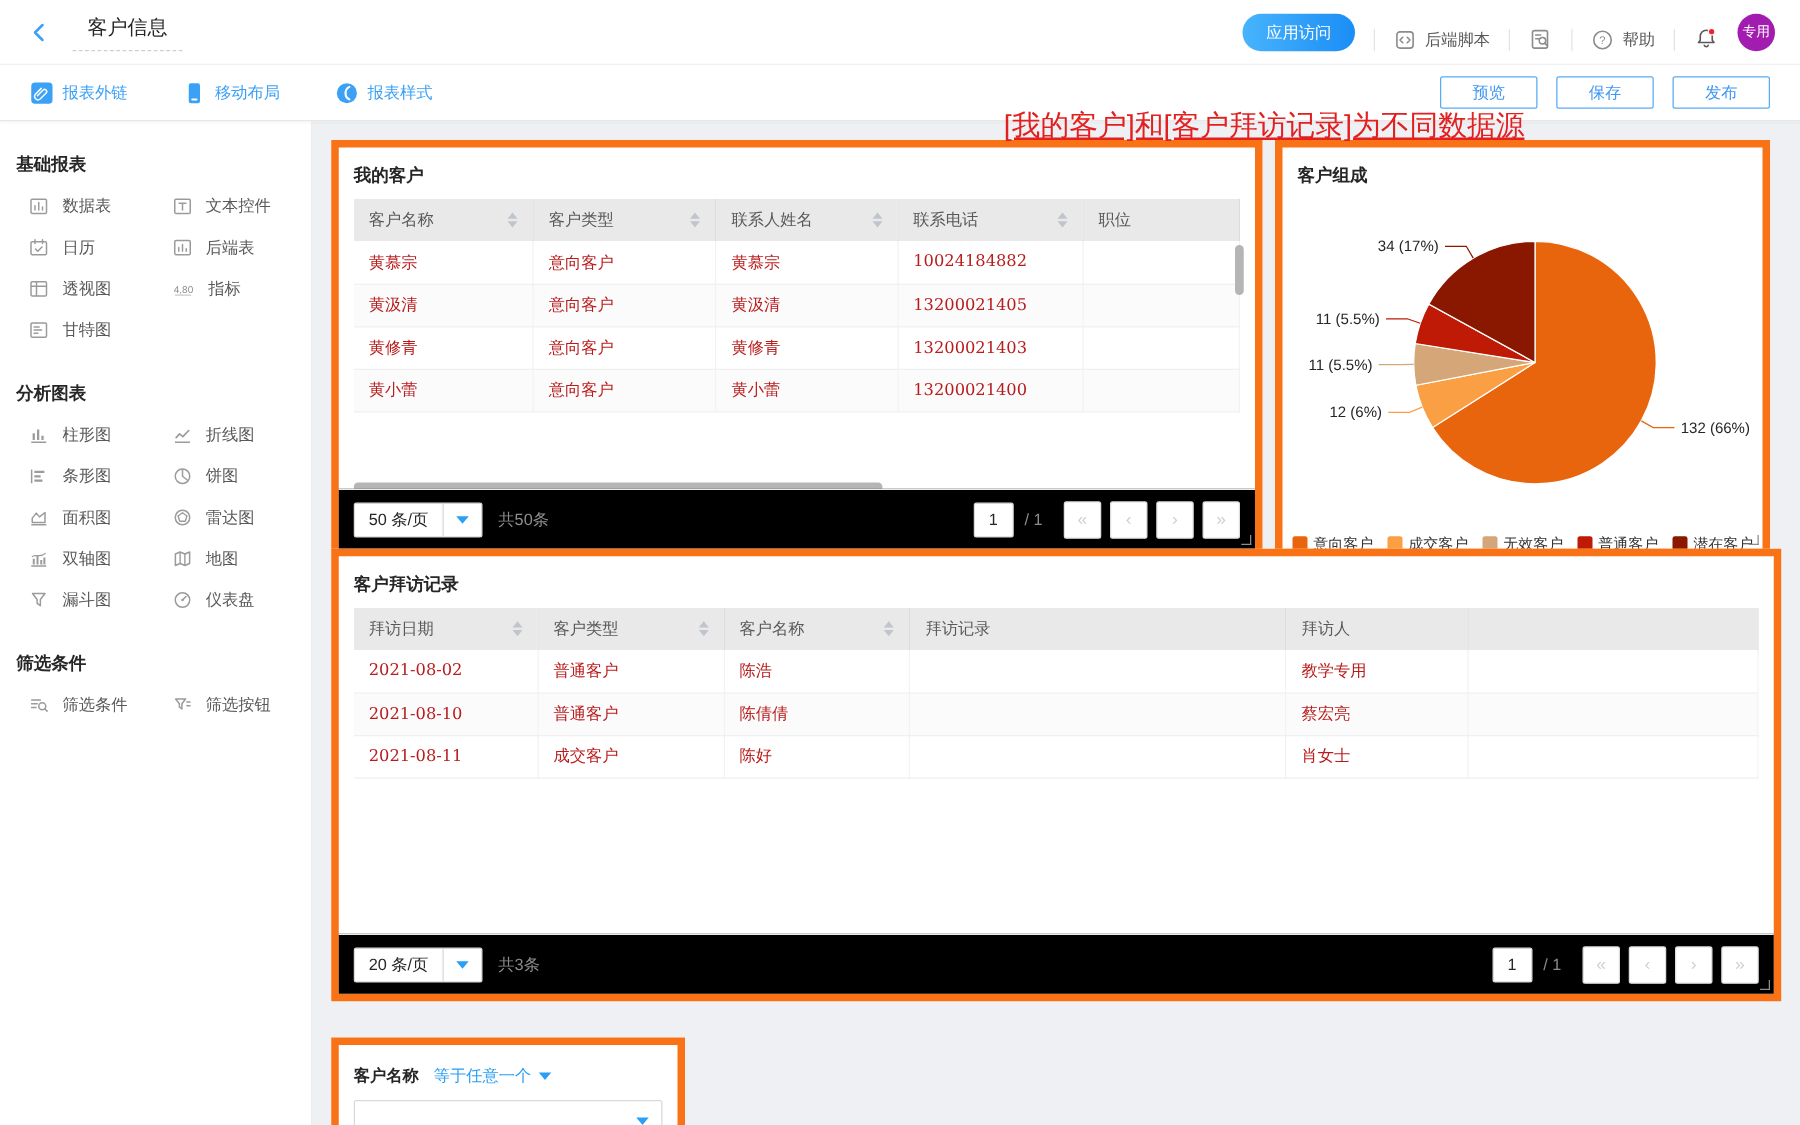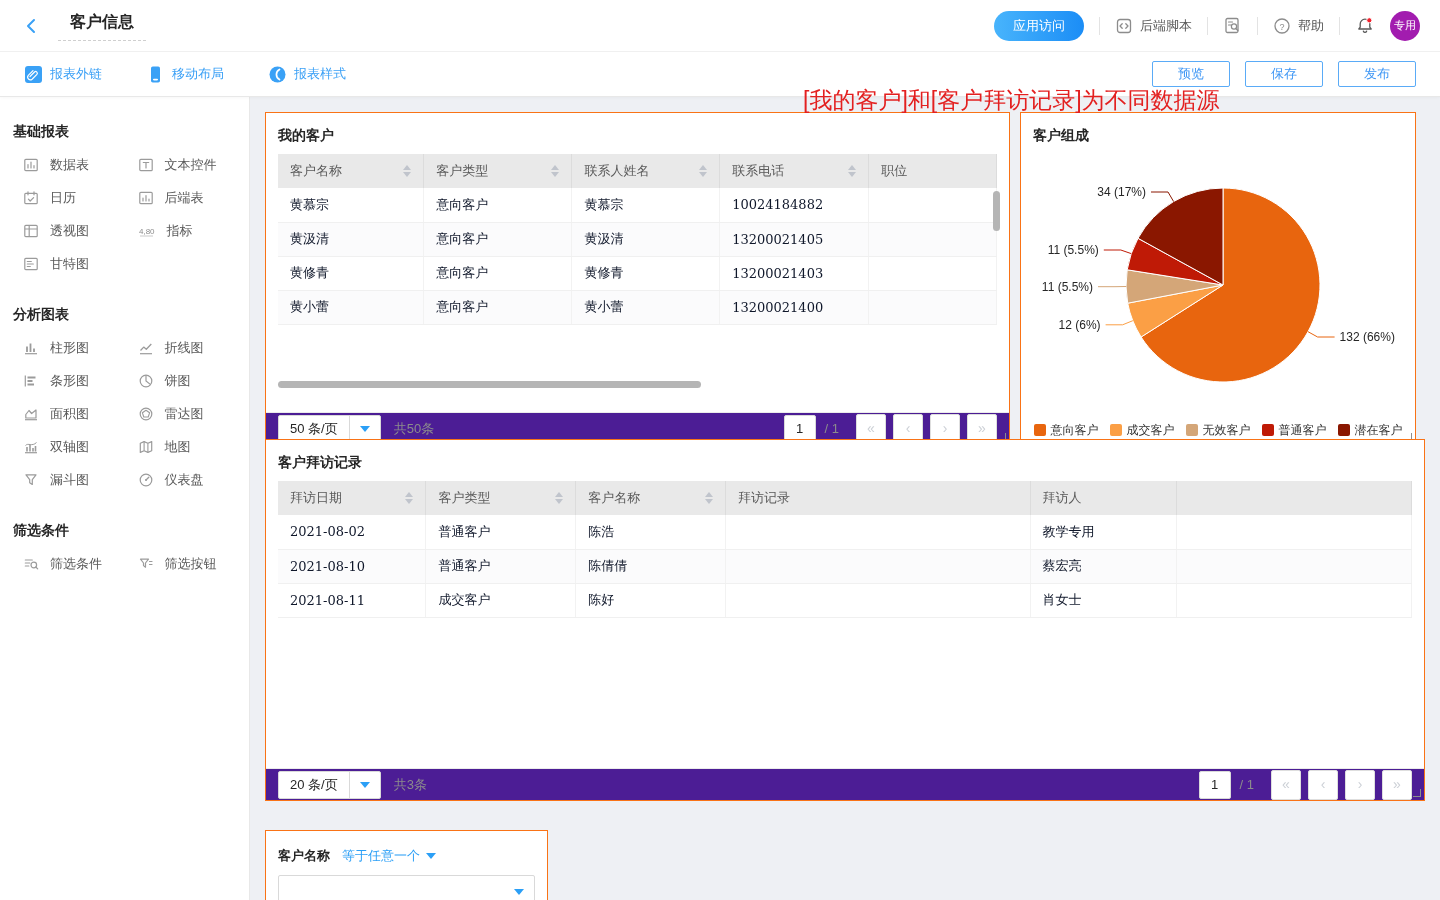--- a/index.html
+++ b/index.html
@@ -2,22 +2,22 @@
 <html><head>
 <meta charset="utf-8">
 <style>
   *{box-sizing:border-box;margin:0;padding:0}
   html,body{width:1440px;height:900px;overflow:hidden}
   body{font-family:"Liberation Sans","DejaVu Sans",sans-serif;font-size:13px;color:#262626;background:#eef0f4}
 
   
   .hdr{height:52px;background:#fff;display:flex;align-items:center;padding:0 20px;position:relative;z-index:20;border-bottom:1px solid #f0f0f0}
   .back{display:flex;align-items:center;justify-content:center;width:24px;height:24px;cursor:pointer}
-  .hdr-title{font-size:16px;font-weight:bold;margin-left:14px;padding:2px 12px 7px;border-bottom:1px dashed #cfcfcf}
-  .hdr-right{margin-left:auto;display:flex;align-items:center;gap:15px}
+  .hdr-title{font-size:16px;font-weight:normal;margin-left:14px;padding:2px 12px 7px;border-bottom:1px dashed #cfcfcf}
+  .hdr-right{margin-left:auto;display:flex;align-items:flex-end;gap:15px}
   .pill{height:30px;padding:0 19px;border:none;border-radius:16px;color:#fff;font-size:13px;cursor:pointer;
         background:linear-gradient(90deg,#48b4fc,#1b8df6)}
   .vdiv{width:1px;height:18px;background:#e3e3e3}
   .hact{display:flex;align-items:center;gap:7px;color:#595959;cursor:pointer;background:none;border:none;font-size:13px}
   .bell-wrap{position:relative;display:flex;cursor:pointer}
   .avatar{width:30px;height:30px;border-radius:50%;background:#a21caf;color:#fff;font-size:11px;display:flex;align-items:center;justify-content:center;cursor:pointer}
 
   
   .toolbar{height:45px;background:#fff;border-bottom:1px solid #e8e8e8;display:flex;align-items:center;padding:0 24px;position:relative;z-index:10;box-shadow:0 1px 3px rgba(0,0,0,.03)}
   .tb-item{display:flex;align-items:center;gap:7px;color:#3aa0f6;margin-right:44px;cursor:pointer;background:none;border:none;font-size:13px}
@@ -30,41 +30,41 @@
   .sec-title{font-size:14px;font-weight:bold;margin:14px 0 7px 3px}
   .sec-grid{display:grid;grid-template-columns:1fr 1fr}
   .s-item{display:flex;align-items:center;gap:11px;height:33px;color:#595959;cursor:pointer;padding-left:13px;background:none;border:none;font-size:13px}
   .s-item svg{flex:none}
   .canvas{position:relative;flex:1;background:#eef0f4;overflow:hidden}
 
   
   .annotation{position:absolute;left:803px;top:85px;font-size:23px;white-space:nowrap;z-index:40}
 
   
-  .panel{position:absolute;background:#fff;border:1px solid #f97316}
+  .panel{position:absolute;background:#fff;border:6px solid #f97316}
   .p-title{font-size:14px;font-weight:bold;padding:14px 12px 9px}
   .rsz{position:absolute;right:3px;bottom:3px;width:8px;height:8px;border-right:1px solid #8c8c8c;border-bottom:1px solid #8c8c8c;cursor:se-resize}
 
   
   .tbl-wrap{margin:0 12px;overflow:hidden;position:relative}
   table.grid{border-collapse:collapse;table-layout:fixed}
   table.grid th{height:34px;background:#e9e9e9;color:#595959;font-weight:normal;text-align:left;padding:0 12px;border-right:1px solid #dcdcdc;font-size:13px;position:relative}
   table.grid th .th-inner{display:flex;align-items:center;justify-content:space-between}
-  table.grid td{height:34px;padding:0 12px;border-bottom:1px solid #f0f0f0;border-right:1px solid #f2f2f2;color:#0f172a;overflow:hidden;white-space:nowrap}
+  table.grid td{height:34px;padding:0 12px;border-bottom:1px solid #f0f0f0;border-right:1px solid #f2f2f2;color:#b91c1c;overflow:hidden;white-space:nowrap}
   table.grid tbody tr:nth-child(even) td{background:#fbfbfc}
   td.num{font-family:"DejaVu Serif","Liberation Serif",serif;font-size:13px}
   .sort{display:inline-flex;flex-direction:column;gap:2px;margin-left:8px}
   .sort i{display:block;width:0;height:0;border-left:4px solid transparent;border-right:4px solid transparent}
   .sort i.up{border-bottom:5px solid #c0c4cc}
   .sort i.dn{border-top:5px solid #c0c4cc}
   .vthumb{position:absolute;right:9px;top:78px;width:7px;height:40px;background:#b5b5b5;border-radius:4px;cursor:pointer}
   .hthumb{position:absolute;left:12px;top:268px;width:423px;height:7px;background:#b5b5b5;border-radius:4px;cursor:pointer}
 
   
-  .pager{position:absolute;left:0;right:0;bottom:0;height:32px;border-top:1px solid #ebebeb;display:flex;align-items:center;padding:0 12px;background:#4c1d95}
+  .pager{position:absolute;left:0;right:0;bottom:0;height:48px;border-top:1px solid #ebebeb;display:flex;align-items:center;padding:0 12px;background:#000000}
   .psize{display:flex;height:28px;border:1px solid #d9d9d9;border-radius:2px;align-items:center;cursor:pointer;background:#fff}
   .psize .lbl{padding:0 11px}
   .psize .caretbox{width:31px;align-self:stretch;border-left:1px solid #d9d9d9;display:flex;align-items:center;justify-content:center}
   .caret-dn{width:0;height:0;border-left:5px solid transparent;border-right:5px solid transparent;border-top:6px solid #2b9ff6;display:inline-block}
   .ptotal{color:#8c8c8c;margin-left:13px}
   .pright{margin-left:auto;display:flex;align-items:center}
   .pinput{width:32px;height:28px;border:1px solid #d9d9d9;border-radius:2px;text-align:center;font-size:13px;color:#262626;background:#fff}
   .pof{color:#8c8c8c;margin:0 10px 0 9px}
   .pnav{width:30px;height:30px;border:1px solid #dedede;border-radius:2px;background:#fff;color:#ccd0d6;font-size:14px;display:flex;align-items:center;justify-content:center;margin-left:7px;cursor:pointer;padding-bottom:2px}
 
@@ -151,21 +151,21 @@
       </svg>
     <span>报表样式</span>
   </button>
   <div class="tb-right">
     <button class="btn-outline">预览</button>
     <button class="btn-outline">保存</button>
     <button class="btn-outline">发布</button>
   </div>
 </div>
 
-<div class="annotation" style="color: rgb(227, 32, 32);">[我的客户]和[客户拜访记录]为不同数据源</div>
+<div class="annotation" style="color: rgb(227, 32, 32); text-decoration: underline;">[我的客户]和[客户拜访记录]为不同数据源</div>
 
 <div class="layout">
 
   <div class="sidebar">
 
     <div class="sec-title">基础报表</div>
     <div class="sec-grid">
       <button class="s-item">
         <svg width="16" height="16" viewBox="0 0 16 16">
             <rect x="1.8" y="2.3" width="12.4" height="11.4" rx="1" fill="none" stroke="#9b9b9b" stroke-width="1.2"></rect>

